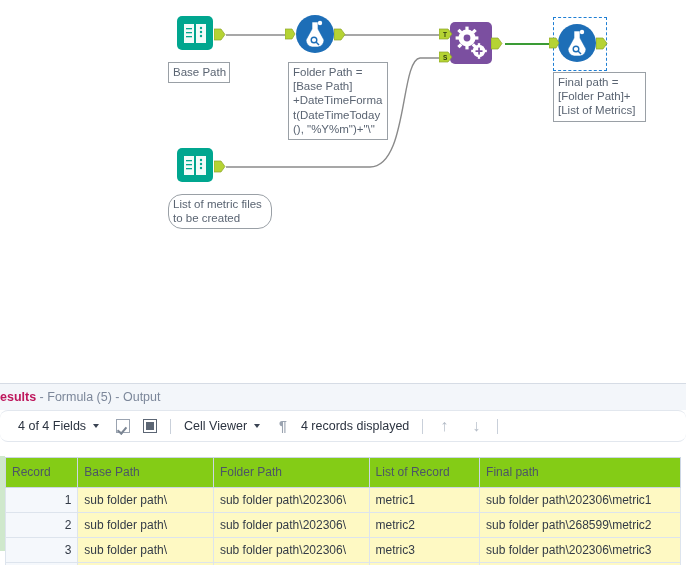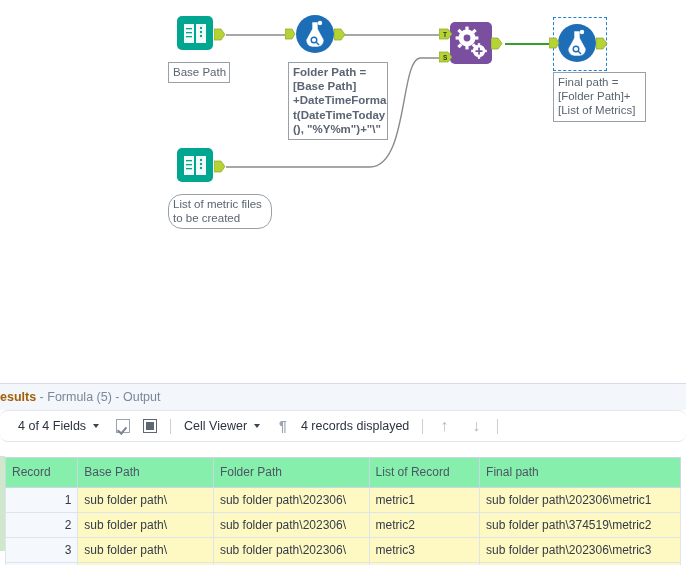--- a/index.html
+++ b/index.html
@@ -80,21 +80,21 @@
     width: 686px;
     height: 26px;
     background: #f3f6fa;
     font-size: 12.5px;
     color: #7c879a;
     line-height: 26px;
     white-space: nowrap;
     overflow: hidden;
   }
   #results-title .strong {
-    color: #a16207;
+    color: #be185d;
     font-weight: bold;
   }
 
   #results-toolbar {
     position: absolute;
     left: 0;
     top: 26px;
     width: 686px;
     height: 30px;
     background: #ffffff;
@@ -183,21 +183,21 @@
     position: absolute;
     left: 5px;
     top: 73px;
     width: 676px;
     border-collapse: collapse;
     font-size: 12px;
     color: #333b47;
     table-layout: fixed;
   }
   #grid th {
-    background: #86efac;
+    background: #84cc16;
     color: #5b6personally;
     font-weight: normal;
     text-align: left;
     padding: 4px 16px 5px 6px;
     border-right: 1px solid #ccd6e4;
     border-bottom: 1px solid #ccd6e4;
     border-top: 1px solid #ccd6e4;
     height: 20px;
     color: #4c5666;
     white-space: nowrap;
@@ -265,21 +265,21 @@
         <line x1="22" y1="29" x2="25" y2="32" stroke="#1d6eb7" stroke-width="1.4"></line>
         <circle cx="26" cy="10" r="2.2" fill="#ffffff"></circle>
       </svg>
       <svg width="11" height="13" viewBox="0 0 11 13" style="position:absolute;left:-9px;top:15px;" xmlns="http://www.w3.org/2000/svg">
         <path d="M 0 1 L 7 1 L 10 6 L 7 11 L 0 11 Z" fill="#b5d334" stroke="#8ba32a" stroke-width="0.7"></path>
       </svg>
       <svg width="12" height="14" viewBox="0 0 12 14" style="position:absolute;left:40px;top:15px;" xmlns="http://www.w3.org/2000/svg">
         <path d="M 0 1 L 7 1 L 11 6.5 L 7 12 L 0 12 Z" fill="#b5d334" stroke="#8ba32a" stroke-width="0.7"></path>
       </svg>
     </div>
-    <div class="anno" style="left:288px; top:62px; width:100px;font-weight:bold;">Folder Path =
+    <div class="anno" style="left:288px; top:62px; width:100px;">Folder Path =
 [Base Path]
 +DateTimeForma
 t(DateTimeToday
 (), "%Y%m")+"\"</div>
 
     <div class="node" style="left:176px; top:145px;">
       <svg width="42" height="42" viewBox="0 0 42 42" xmlns="http://www.w3.org/2000/svg">
         <rect x="1" y="3" width="36" height="34" rx="5" fill="#00a68f"></rect>
         <path d="M 8 11 L 18 11 L 18 30 L 8 30 Z" fill="#ffffff" opacity="0.95"></path>
         <path d="M 20 11 L 30 11 L 30 30 L 20 30 Z" fill="#ffffff" opacity="0.95"></path>
@@ -435,21 +435,21 @@
           <td>sub folder path\</td>
           <td>sub folder path\202306\</td>
           <td>metric1</td>
           <td>sub folder path\202306\metric1</td>
         </tr>
         <tr>
           <td class="recordcell">2</td>
           <td>sub folder path\</td>
           <td>sub folder path\202306\</td>
           <td>metric2</td>
-          <td>sub folder path\374519\metric2</td>
+          <td>sub folder path\268599\metric2</td>
         </tr>
         <tr>
           <td class="recordcell">3</td>
           <td>sub folder path\</td>
           <td>sub folder path\202306\</td>
           <td>metric3</td>
           <td>sub folder path\202306\metric3</td>
         </tr>
         <tr>
           <td class="recordcell">4</td>

